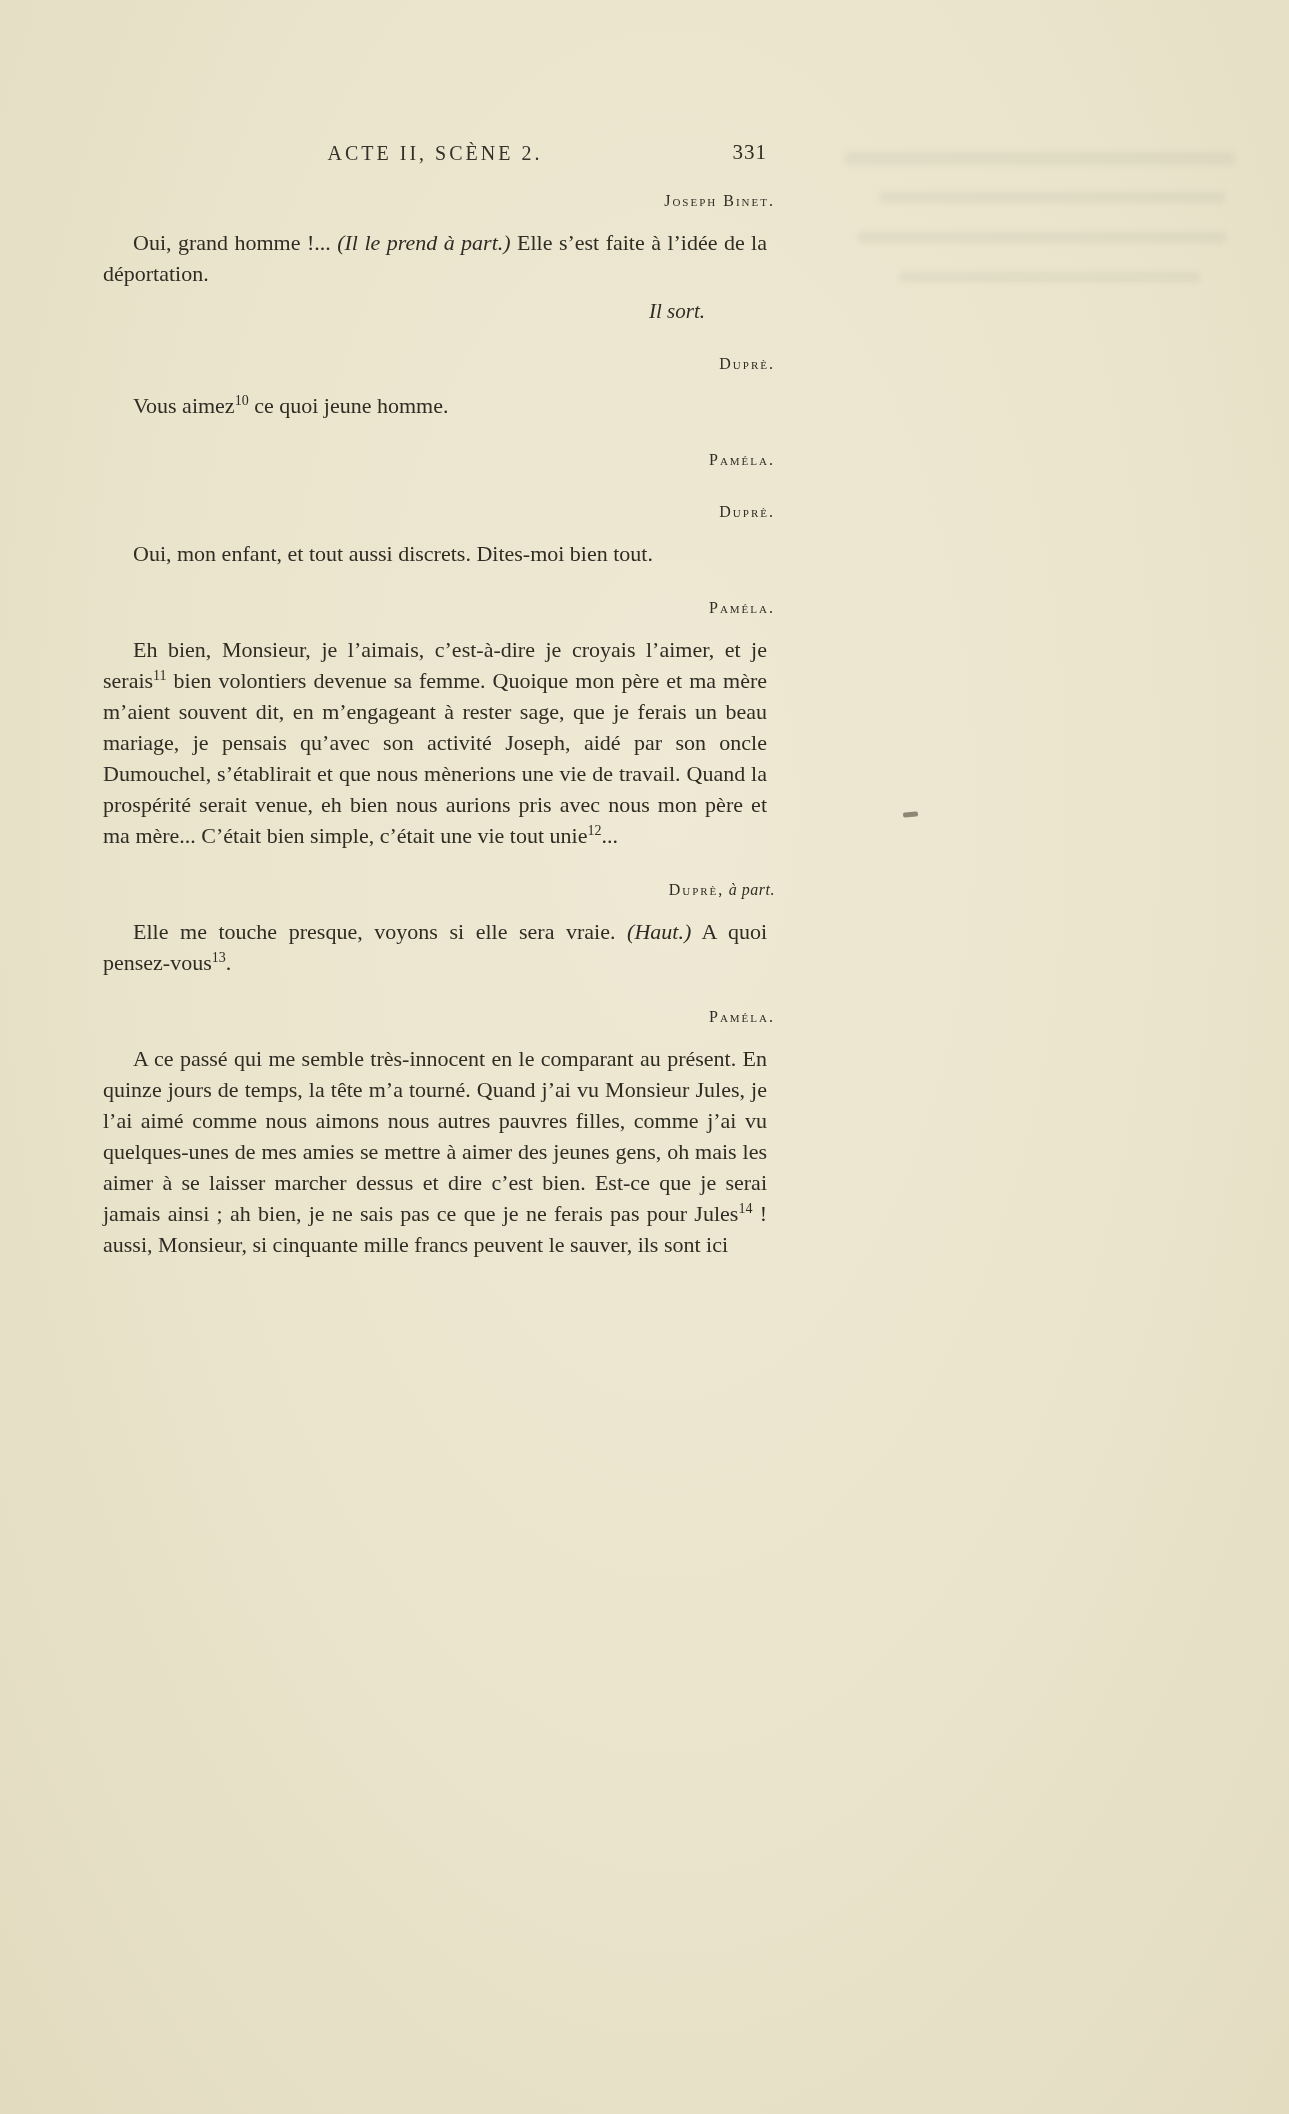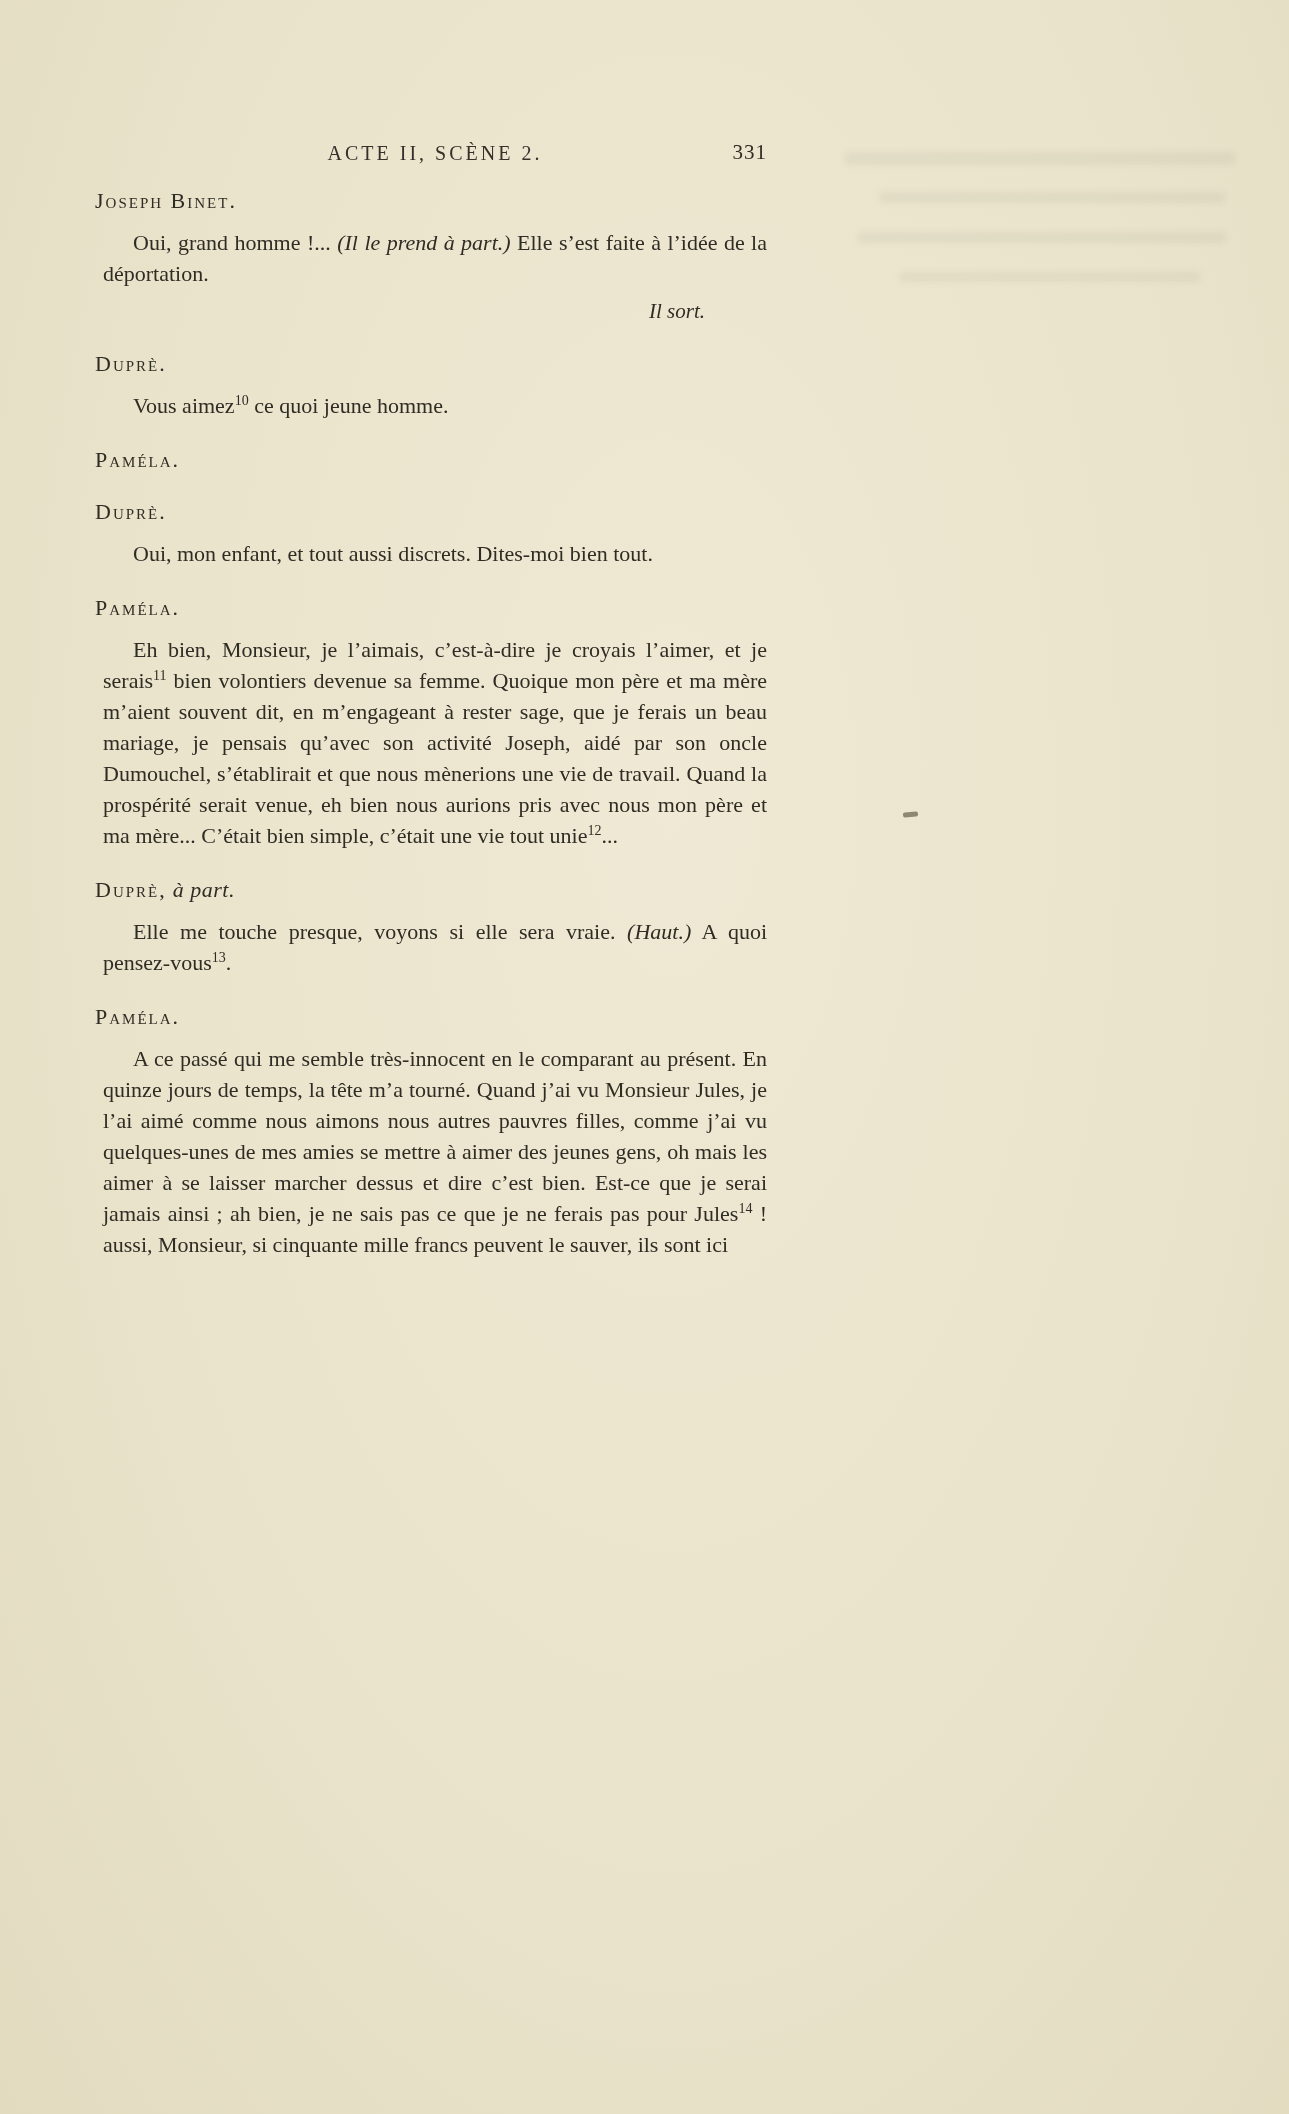--- a/index.html
+++ b/index.html
@@ -54,24 +54,24 @@
     right:8px;top:-2px;
     font-size:21px;
     letter-spacing:1px;
   }
   .text-block{
     position:absolute;
     top:188px;left:95px;width:680px;
   }
   .block{margin:8px;}
   .speaker{
-    text-align:left;
+    text-align:right;
     font-variant:small-caps;
     letter-spacing:2px;
-    font-size:22px;
+    font-size:16px;
     line-height:26px;
     margin:26px 0 13px;
   }
   .block:first-child{margin-top:0;}
   .speaker .it{
     font-variant:normal;
     font-style:italic;
     letter-spacing:0.5px;
   }
   .para{

